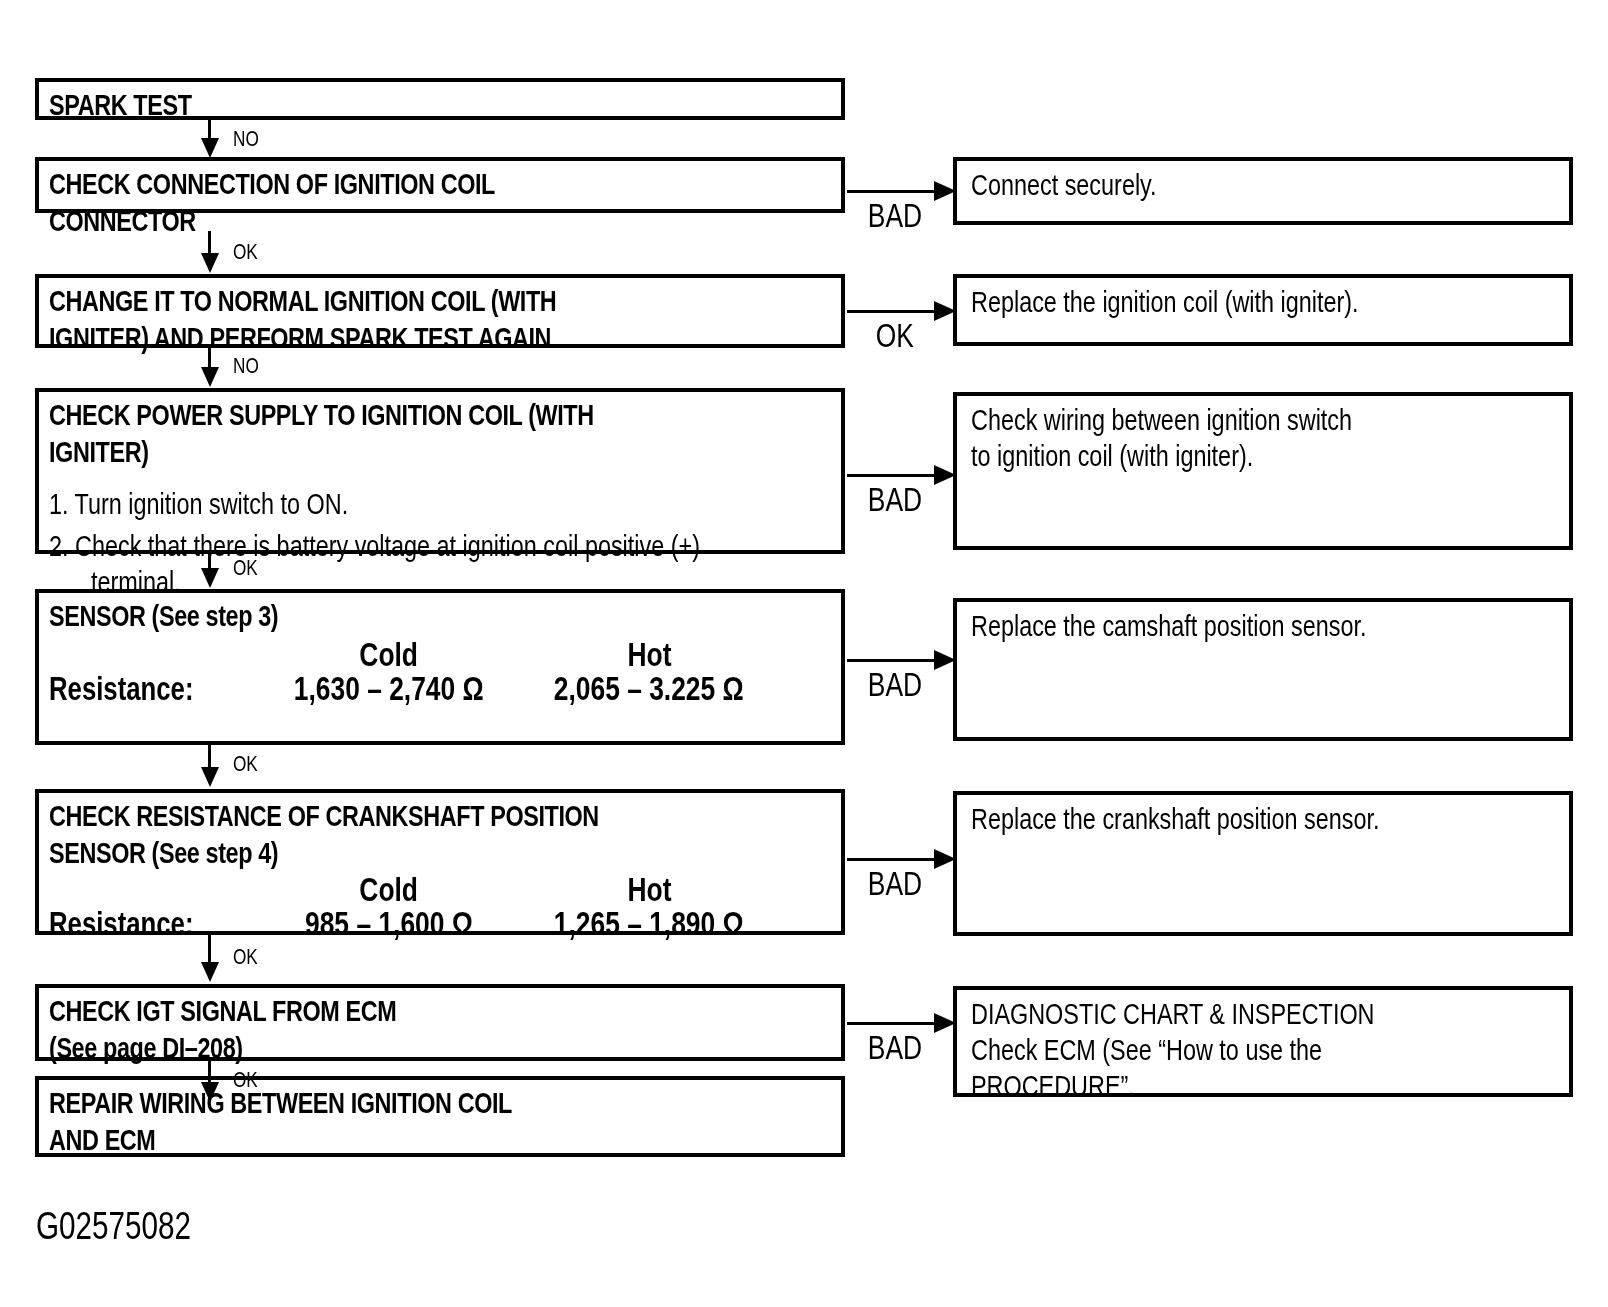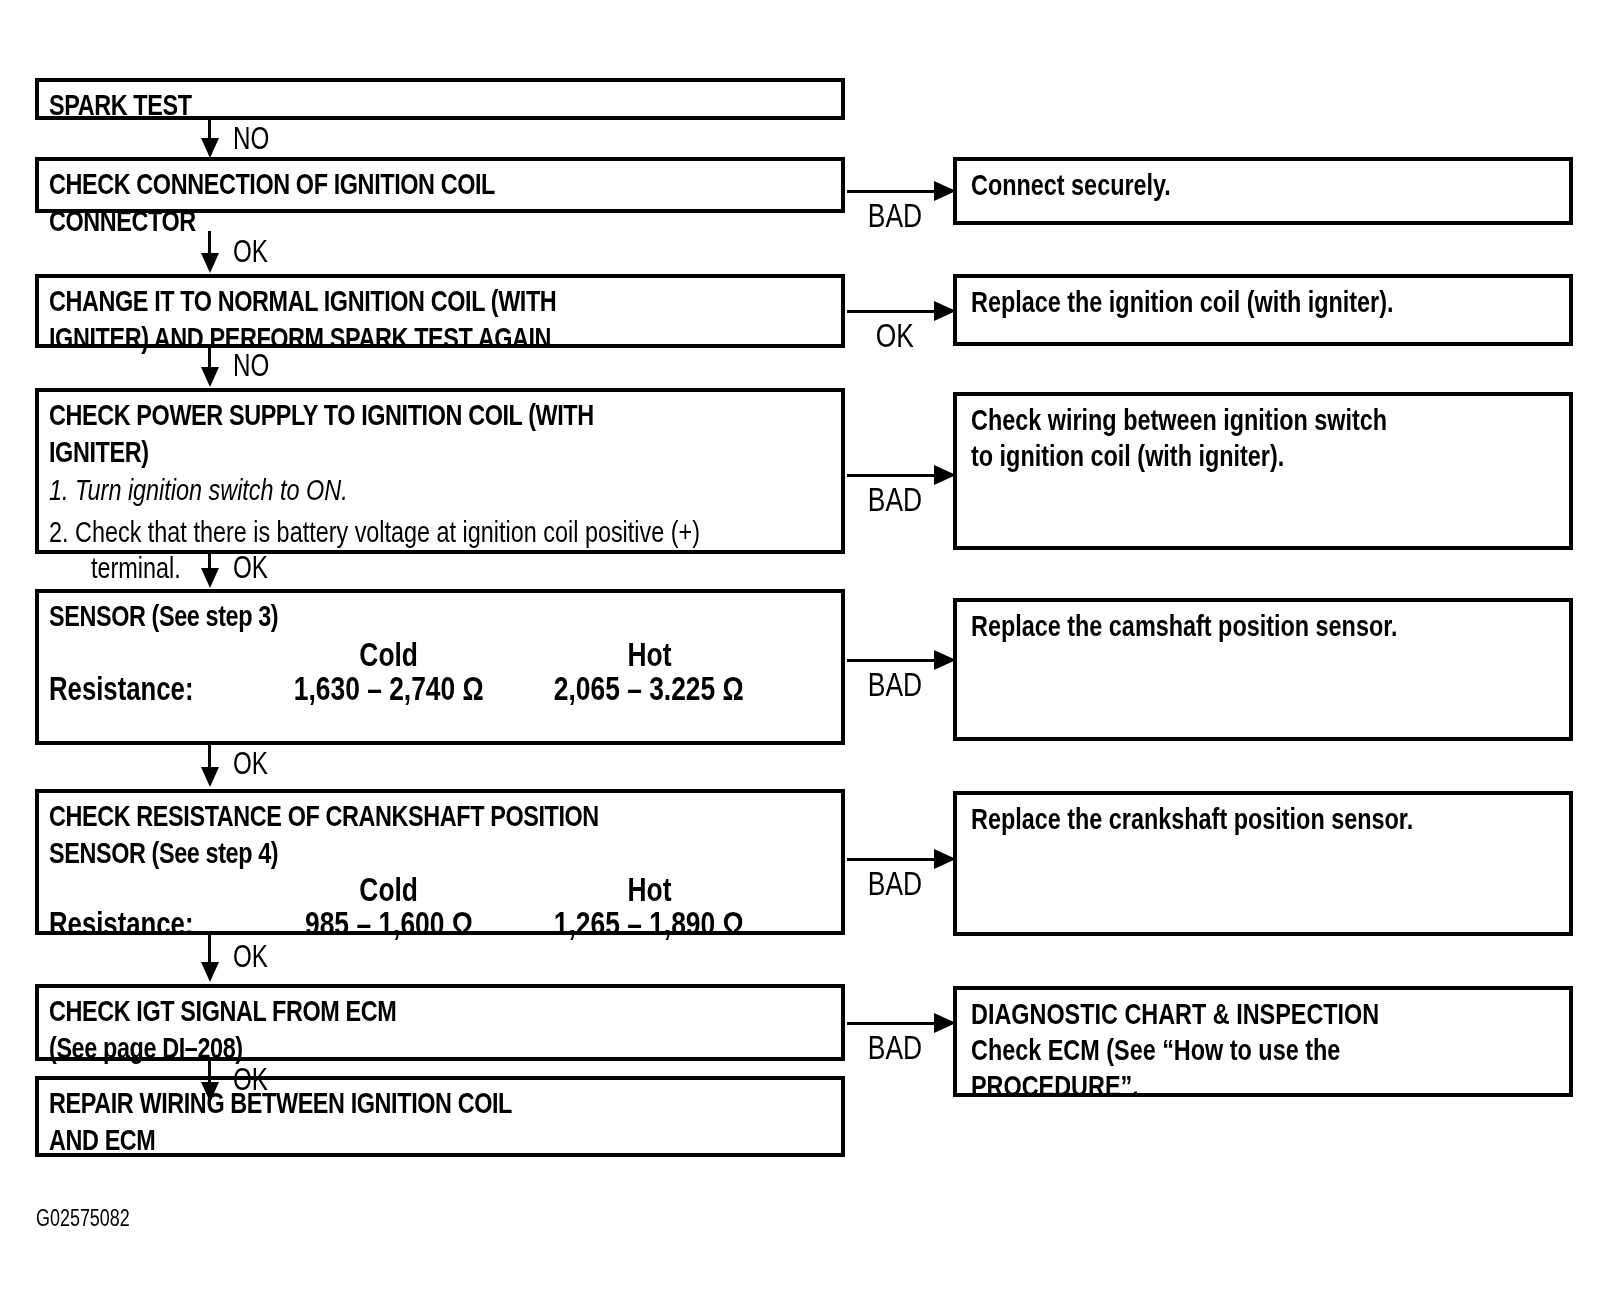--- a/index.html
+++ b/index.html
@@ -7,21 +7,21 @@
     position:relative; width:1608px; height:1307px;
     background:#ffffff; color:#000000;
     font-family:"Liberation Sans", sans-serif;
     overflow:hidden;
   }
   .box {
     position:absolute; box-sizing:border-box;
     border:4px solid #000; background:#fff;
   }
   .lbox { left:35px; width:810px; padding:4px 10px 0 10px; }
-  .rbox { left:953px; width:620px; padding:6px 14px 12px 14px;font-weight:bold; }
+  .rbox { left:953px; width:620px; padding:6px 14px 12px 14px; }
   .tline { line-height:37px; height:37px; overflow:visible; }
   .t {
     display:inline-block; white-space:nowrap;
     transform:scaleX(0.78); transform-origin:0 50%;
   }
   .title { font-weight:bold; font-size:30px; letter-spacing:-0.5px; }
   .body-line { font-size:30px; line-height:36px; height:36px; }
   .item { font-size:30px; line-height:36px; }
   .item-cont { padding-left:42px; }
   .spec-row { display:flex; font-weight:bold; font-size:33px; line-height:34px; }
@@ -35,27 +35,27 @@
     border-left:9px solid transparent; border-right:9px solid transparent;
     border-top:20px solid #000;
   }
   .hline { position:absolute; height:3px; background:#000; left:847px; width:95px; }
   .hhead {
     position:absolute; left:934px; width:0; height:0;
     border-top:10px solid transparent; border-bottom:10px solid transparent;
     border-left:22px solid #000;
   }
   .flabel {
-    position:absolute; font-size:31px; line-height:34px;
+    position:absolute; font-size:22px; line-height:34px;
   }
   .branch-label {
     position:absolute; left:845px; width:100px; text-align:center;
     font-size:33px; line-height:34px;
   }
-  .footer { position:absolute; left:36px; top:1205px; font-size:23px; }
+  .footer { position:absolute; left:36px; top:1205px; font-size:38px; }
 </style>
 </head>
 <body>
 
 <div id="canvas">
 
   <div class="box lbox" style="top:78px; height:42px;">
     <div class="tline title"><span class="t">SPARK TEST</span></div>
   </div>
 
@@ -65,21 +65,21 @@
   </div>
 
   <div class="box lbox" style="top:274px; height:74px;">
     <div class="tline title"><span class="t">CHANGE IT TO NORMAL IGNITION COIL (WITH</span></div>
     <div class="tline title"><span class="t">IGNITER) AND PERFORM SPARK TEST AGAIN</span></div>
   </div>
 
   <div class="box lbox" style="top:388px; height:166px;">
     <div class="tline title"><span class="t">CHECK POWER SUPPLY TO IGNITION COIL (WITH</span></div>
     <div class="tline title"><span class="t">IGNITER)</span></div>
-    <div class="item" style="margin-top:2px;font-style:italic;"><span class="t">1. Turn ignition switch to ON.</span></div>
+    <div class="item" style="margin-top:16px;"><span class="t">1. Turn ignition switch to ON.</span></div>
     <div class="item" style="margin-top:6px;"><span class="t">2. Check that there is battery voltage at ignition coil positive (+)</span></div>
     <div class="item item-cont"><span class="t">terminal.</span></div>
   </div>
 
   <div class="box lbox" style="top:589px; height:156px;">
     <div class="tline title"><span class="t">SENSOR (See step 3)</span></div>
     <div class="spec-row" style="margin-top:4px;">
       <div class="col1"></div>
       <div class="col2"><span class="tc">Cold</span></div>
       <div class="col3"><span class="tc">Hot</span></div>

